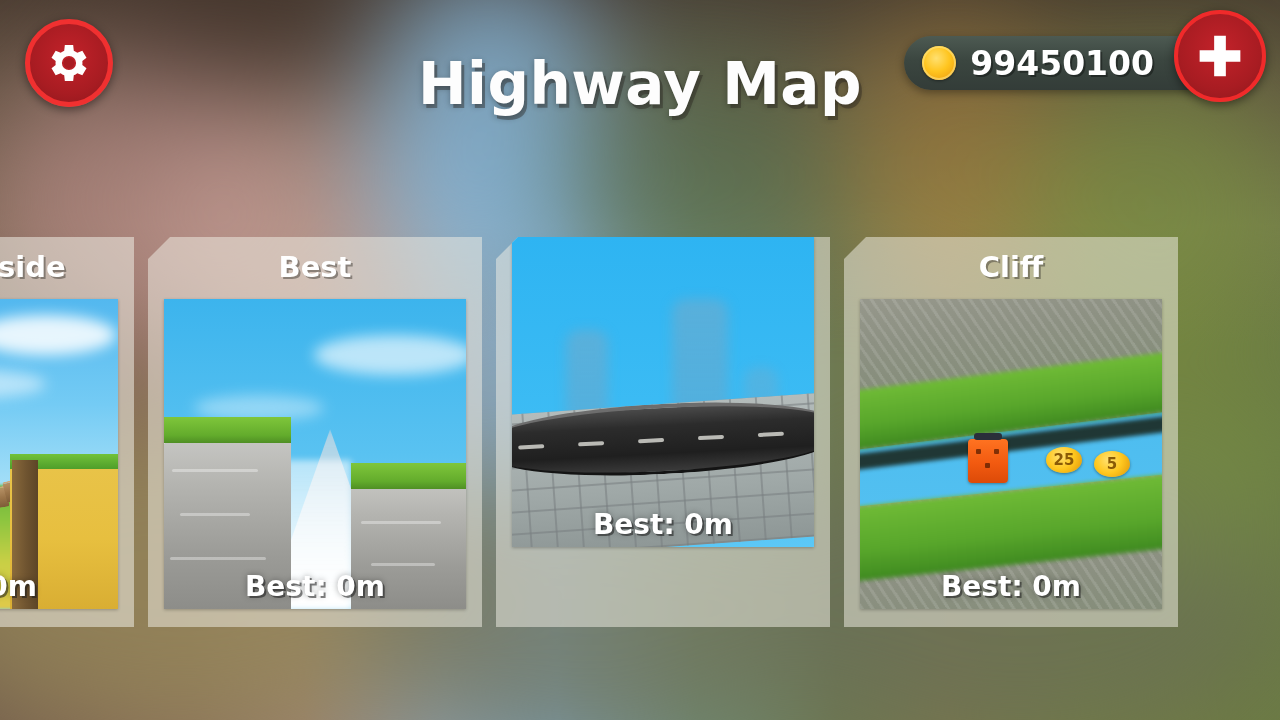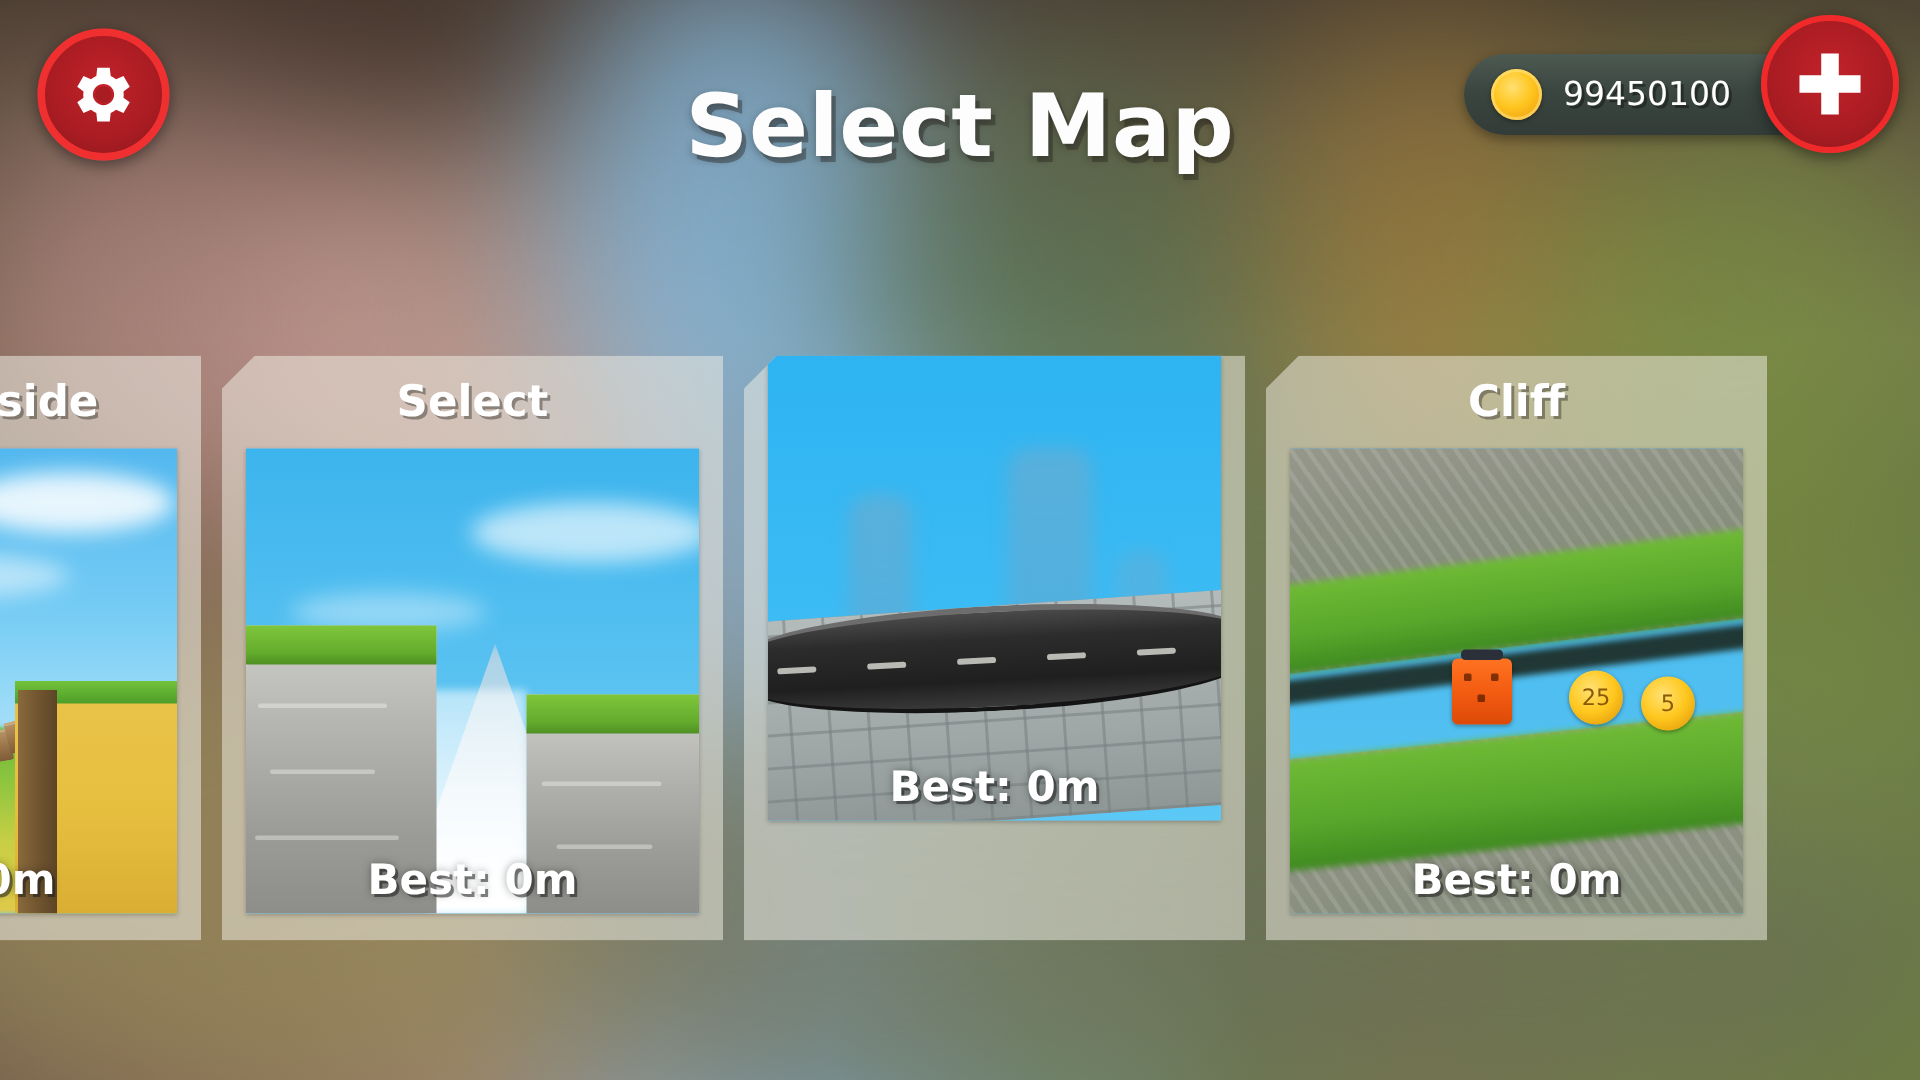--- a/index.html
+++ b/index.html
@@ -69,21 +69,21 @@
     box-shadow:0 3px 8px rgba(0,0,0,0.35);
     display:flex; align-items:center; gap:14px;
   }
   .coin-icon {
     width:34px; height:34px; border-radius:50%;
     background:radial-gradient(circle at 42% 36%, #ffe070 0%, #ffc51f 45%, #e8930c 100%);
     box-shadow:0 0 0 2px rgba(255,232,140,0.55) inset, 0 1px 3px rgba(0,0,0,0.4);
     flex:none;
   }
   .coin-amount {
-    font-weight:400; font-size:22px; color:#ffffff;
+    font-weight:700; font-size:33px; color:#ffffff;
     text-shadow:2px 2px 0 rgba(0,0,0,0.35);
     white-space:nowrap;
   }
   .plus-btn {
     position:absolute; right:14px; top:10px; width:92px; height:92px;
     border-radius:50%;
     background:radial-gradient(circle at 50% 42%, #c3222a 0%, #a81c22 62%, #8d171c 100%);
     border:4px solid #f02a2a;
     box-shadow:0 3px 10px rgba(0,0,0,0.45);
     display:flex; align-items:center; justify-content:center;
@@ -237,25 +237,25 @@
     background:linear-gradient(to bottom, #ff7321 0%, #f25a10 55%, #dc4a08 100%);
     border-radius:4px;
     box-shadow:0 1px 3px rgba(0,0,0,0.35);
   }
   .fuel-can::before {
     content:""; position:absolute; left:6px; right:6px; top:-6px; height:7px;
     background:#2a2f3a; border-radius:3px;
   }
   .fuel-dot { position:absolute; width:5px; height:5px; background:rgba(90,30,0,0.75); border-radius:1px; }
   .cv-coin {
-    position:absolute; width:36px; height:36px; border-radius:50%;
+    position:absolute; width:36px; height:26px; border-radius:50%;
     background:radial-gradient(circle at 40% 34%, #ffe173 0%, #ffc81f 48%, #dd9106 100%);
     box-shadow:0 1px 3px rgba(0,0,0,0.4);
     display:flex; align-items:center; justify-content:center;
-    font-weight:400; font-size:15px; color:#8a5a06;
+    font-weight:700; font-size:15px; color:#8a5a06;
   }
 </style>
 </head>
 <body>
 
 <div id="stage">
 
   <div class="bg">
     <div class="bg-base" style="position:absolute;inset:0;"></div>
     <div class="bg-blurwrap">
@@ -275,21 +275,21 @@
 
   <div class="gear-btn">
     <span>
       <svg viewBox="0 0 24 24" fill="#ffffff" aria-hidden="true">
         <path d="M19.4 13a7.6 7.6 0 0 0 0-2l2-1.5-2-3.4-2.4 1a7.6 7.6 0 0 0-1.7-1L15 3.4h-4l-.3 2.7c-.6.25-1.2.6-1.7 1l-2.4-1-2 3.4L6.6 11a7.6 7.6 0 0 0 0 2l-2 1.5 2 3.4 2.4-1c.5.4 1.1.75 1.7 1l.3 2.7h4l.3-2.7c.6-.25 1.2-.6 1.7-1l2.4 1 2-3.4-2-1.5zM13 15.4A3.4 3.4 0 1 1 16.4 12 3.4 3.4 0 0 1 13 15.4z" transform="translate(-1,0)"></path>
         <circle cx="12" cy="12" r="2.6" fill="#a81c22"></circle>
       </svg>
     </span>
   </div>
 
-  <div class="page-title">Select Map</div>
+  <div class="page-title">Highway Map</div>
 
   <div class="coin-bar">
     <div class="coin-icon"></div>
     <div class="coin-amount">99450100</div>
   </div>
   <div class="plus-btn">
     <span>
       <svg viewBox="0 0 24 24" aria-hidden="true">
         <path d="M9.3 2.6h5.4v6.7h6.7v5.4h-6.7v6.7H9.3v-6.7H2.6V9.3h6.7z" fill="#ffffff"></path>
       </svg>
@@ -310,21 +310,21 @@
         <div class="plank" style="left:150px;top:190px;transform:rotate(-10deg);"></div>
         <div class="plank" style="left:188px;top:178px;transform:rotate(-14deg);"></div>
         <div class="plank" style="left:222px;top:164px;transform:rotate(-16deg);"></div>
         <div class="cs-ledge"></div>
         <div class="cs-post" style="left:196px;"></div>
         <div class="best-label">Best: 0m</div>
       </div>
     </div>
 
     <div class="map-card">
-      <div class="card-title">Select</div>
+      <div class="card-title">Best</div>
       <div class="thumb">
         <div class="cf-sky"></div>
         <div class="cloud" style="left:150px;top:36px;width:160px;height:40px;opacity:.75;"></div>
         <div class="cloud" style="left:30px;top:96px;width:130px;height:26px;opacity:.45;"></div>
         <div class="cf-mtn"></div>
         <div class="cf-fall"></div>
         <div class="cf-rock left">
           <div class="cf-streak" style="left:8px;top:52px;width:86px;"></div>
           <div class="cf-streak" style="left:16px;top:96px;width:70px;"></div>
           <div class="cf-streak" style="left:6px;top:140px;width:96px;"></div>

